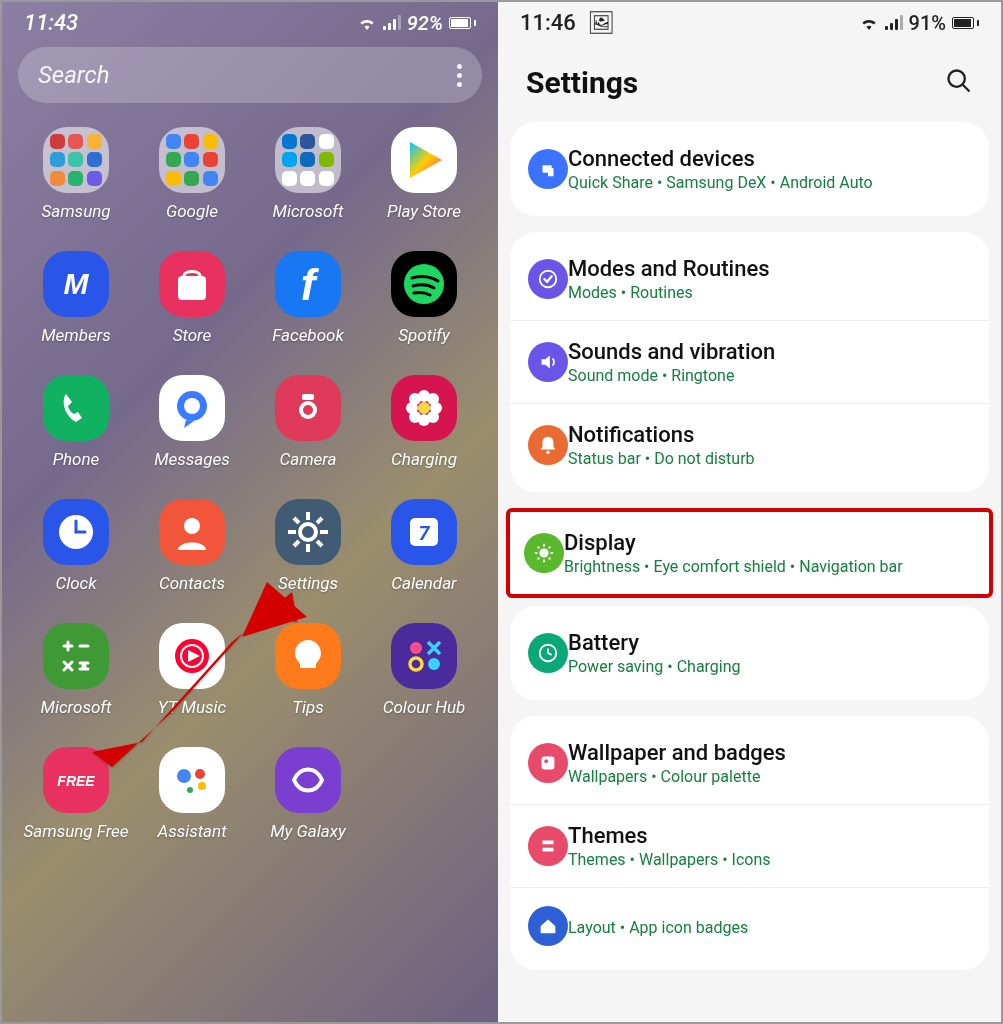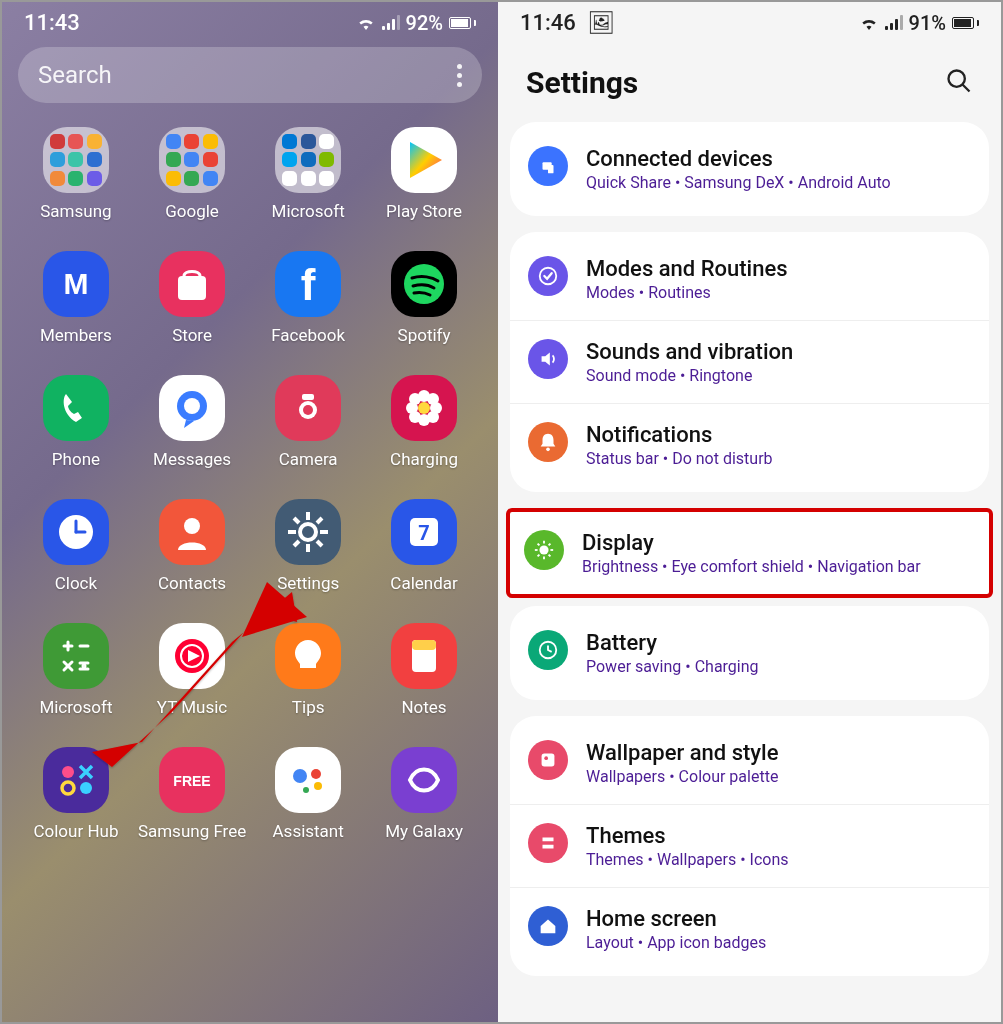--- a/index.html
+++ b/index.html
@@ -6,21 +6,21 @@
   body {
     font-family: -apple-system, BlinkMacSystemFont, "Segoe UI", Roboto, Arial, sans-serif;
     background: #e5e5e5;
     width: 1003px;
     height: 1024px;
     display: flex;
     gap: 0;
     border: 2px solid #999;
   }
   .panel { position: relative; overflow: hidden; height: 100%; }
-  .left { width: 568px; background: linear-gradient(135deg,#8b7fa3 0%,#756a8c 35%,#9a8e6d 60%,#6d6082 100%); }
+  .left { width: 568px; background: linear-gradient(135deg,#8b7fa3 0%,#756a8c 35%,#9a8e6d 60%,#6d6082 100%); font-style: italic; }
   .right { width: 576px; background: #f5f5f5; }
   
   .statusbar {
     display: flex; justify-content: space-between; align-items: center;
     padding: 8px 22px 6px 22px; font-size: 22px; color: #fff; font-weight: 500;
   }
   .right .statusbar { color: #222; }
   .status-right { display:flex; gap:6px; align-items:center; font-size:20px; }
   .sig { display:inline-block; width:18px; height:15px; position:relative; }
   .sig span { position:absolute; bottom:0; width:3px; background:currentColor; border-radius:1px; }
@@ -60,31 +60,31 @@
   .settings-head {
     display:flex; justify-content:space-between; align-items:center;
     padding: 24px 28px 22px 28px;
   }
   .settings-head h1 { font-size:30px; font-weight:700; color:#111; }
   .search-icon svg { width:28px; height:28px; }
   .card {
     background:#fff; border-radius:26px; margin: 0 12px 16px 12px; padding: 6px 0;
   }
   .row {
-    display:flex; gap:18px; padding:18px 18px;
+    display:flex; align-items:center; padding:18px 18px;
     border-bottom:1px solid #eee;
   }
   .row:last-child { border-bottom:none; }
   .row-icon {
     width:40px; height:40px; border-radius:50%; display:flex; align-items:center; justify-content:center;
     flex-shrink:0;
   }
   .row-icon svg { width:22px; height:22px; fill:#fff; }
   .row-text .title { font-size:22px; color:#111; font-weight:500; }
-  .row-text .sub { font-size:16px; color:#4c1d95; margin-top:2px; }
+  .row-text .sub { font-size:16px; color:#15803d; margin-top:2px; }
   .highlight {
     border: 4px solid #d40000; border-radius:6px; margin:0 8px 8px 8px; background:#fff;
   }
   .highlight .row { border:none; padding:18px 14px; }
 </style>
 </head>
 <body>
 
 <div class="panel left">
   <div class="statusbar">
@@ -332,29 +332,20 @@
       </div>
       <div class="app">
         <div class="icon" style="background: rgb(255, 122, 26);">
           <svg viewBox="0 0 48 48" width="48" height="48">
             <path d="M24 8c-8 0-13 7-13 13 0 5 3 8 5 11v4h16v-4c2-3 5-6 5-11 0-6-5-13-13-13z" fill="#fff"></path>
           </svg>
         </div>
         <div class="lbl">Tips</div>
       </div>
       <div class="app">
-        <div class="icon" style="background: rgb(242, 64, 64);">
-          <svg viewBox="0 0 48 48" width="48" height="48">
-            <rect x="12" y="8" width="24" height="32" rx="4" fill="#fff"></rect>
-            <rect x="12" y="8" width="24" height="10" rx="4" fill="#ffcf4a"></rect>
-          </svg>
-        </div>
-        <div class="lbl">Notes</div>
-      </div>
-      <div class="app">
         <div class="icon" style="background: rgb(74, 43, 156);">
           <svg viewBox="0 0 48 48" fill="none" stroke="#fff" stroke-width="3.5" width="48" height="48">
             <circle cx="16" cy="16" r="6" fill="#ff4d8a" stroke="none"></circle>
             <path d="M28 10l12 12M40 10L28 22" stroke="#3ad1ff"></path>
             <circle cx="16" cy="32" r="6" stroke="#ffd93d"></circle>
             <circle cx="34" cy="32" r="6" fill="#3ad1ff" stroke="none"></circle>
           </svg>
         </div>
         <div class="lbl">Colour Hub</div>
       </div>
@@ -528,21 +519,21 @@
       </div>
       <div class="card">
         <div class="row">
           <div class="row-icon" style="background: rgb(232, 74, 106);">
             <svg viewBox="0 0 24 24">
               <rect x="5" y="5" width="14" height="14" rx="3" fill="#fff"></rect>
               <circle cx="10" cy="10" r="2" fill="#e84a6a"></circle>
             </svg>
           </div>
           <div class="row-text">
-            <div class="title">Wallpaper and style</div>
+            <div class="title">Wallpaper and badges</div>
             <div class="sub">Wallpapers  •  Colour palette</div>
           </div>
         </div>
         <div class="row">
           <div class="row-icon" style="background: rgb(232, 74, 106);">
             <svg viewBox="0 0 24 24">
               <path d="M6 6h12v4H6zM6 14h12v4H6z" fill="#fff"></path>
             </svg>
           </div>
           <div class="row-text">
@@ -550,19 +541,18 @@
             <div class="sub">Themes  •  Wallpapers  •  Icons</div>
           </div>
         </div>
         <div class="row">
           <div class="row-icon" style="background: rgb(47, 95, 212);">
             <svg viewBox="0 0 24 24">
               <path d="M4 12l8-7 8 7v8H4z" fill="#fff"></path>
             </svg>
           </div>
           <div class="row-text">
-            <div class="title">Home screen</div>
             <div class="sub">Layout  •  App icon badges</div>
           </div>
         </div>
       </div>
     </div>
 </div>
 
 </body></html>

